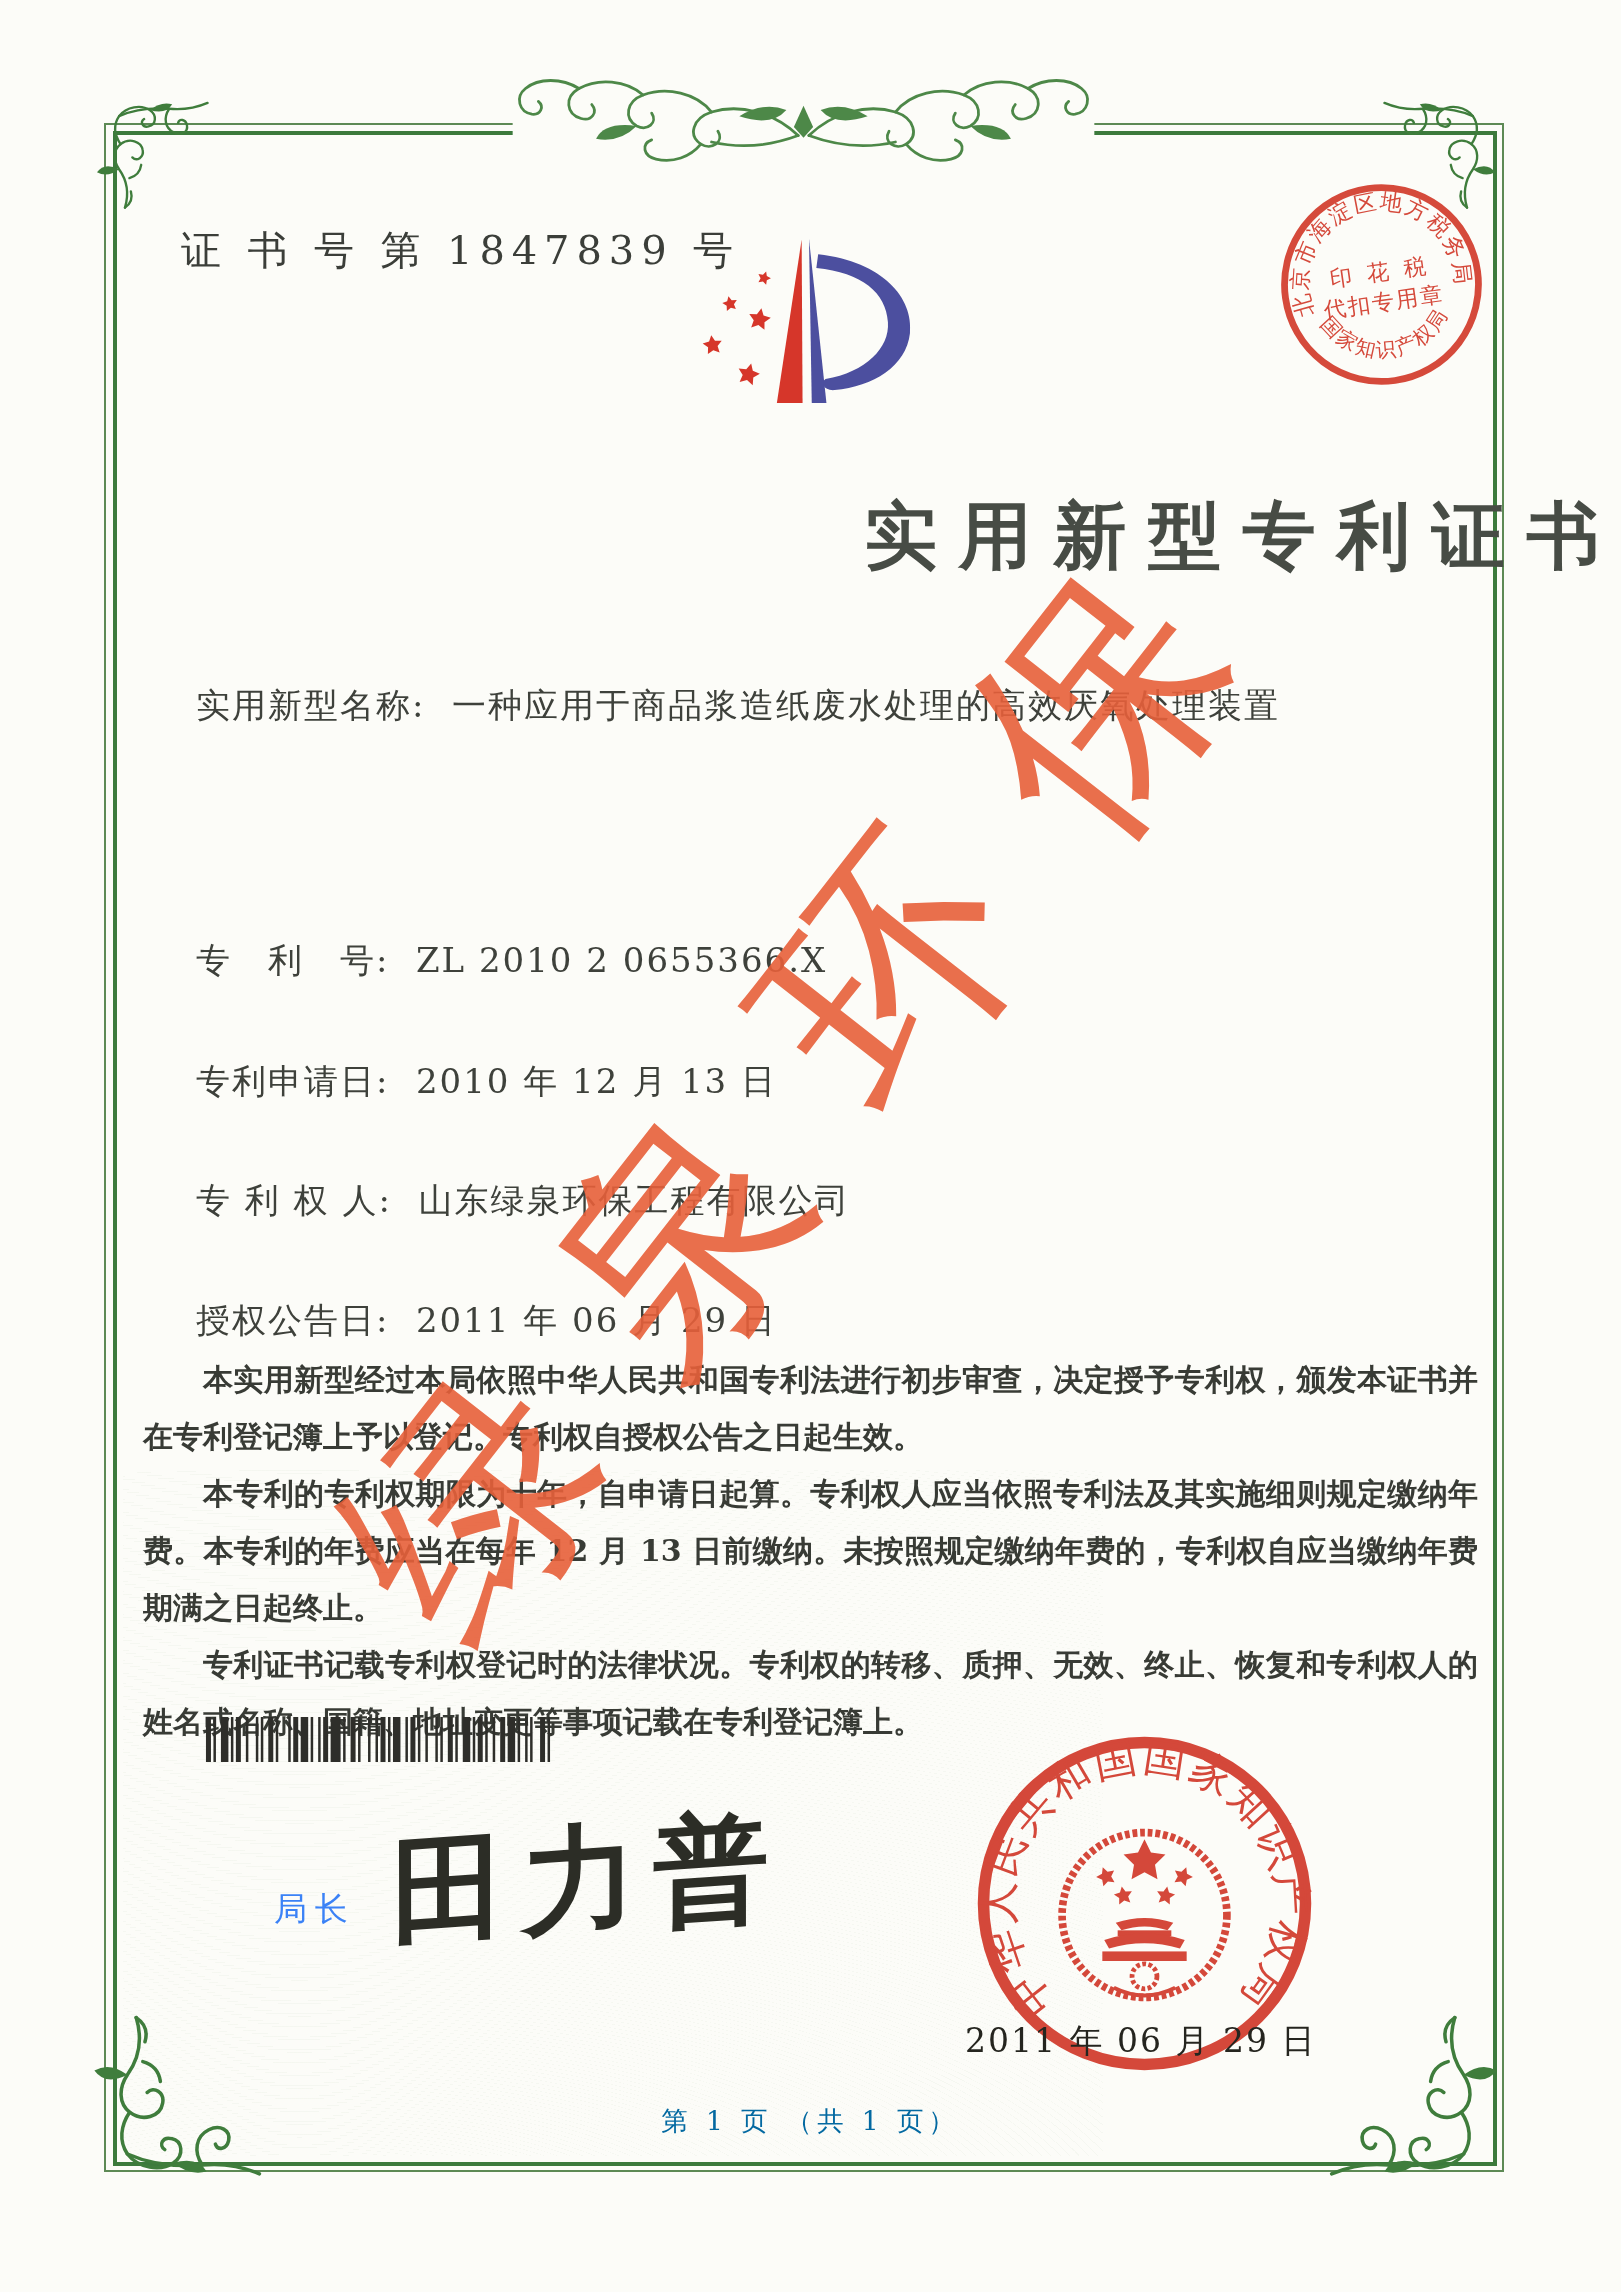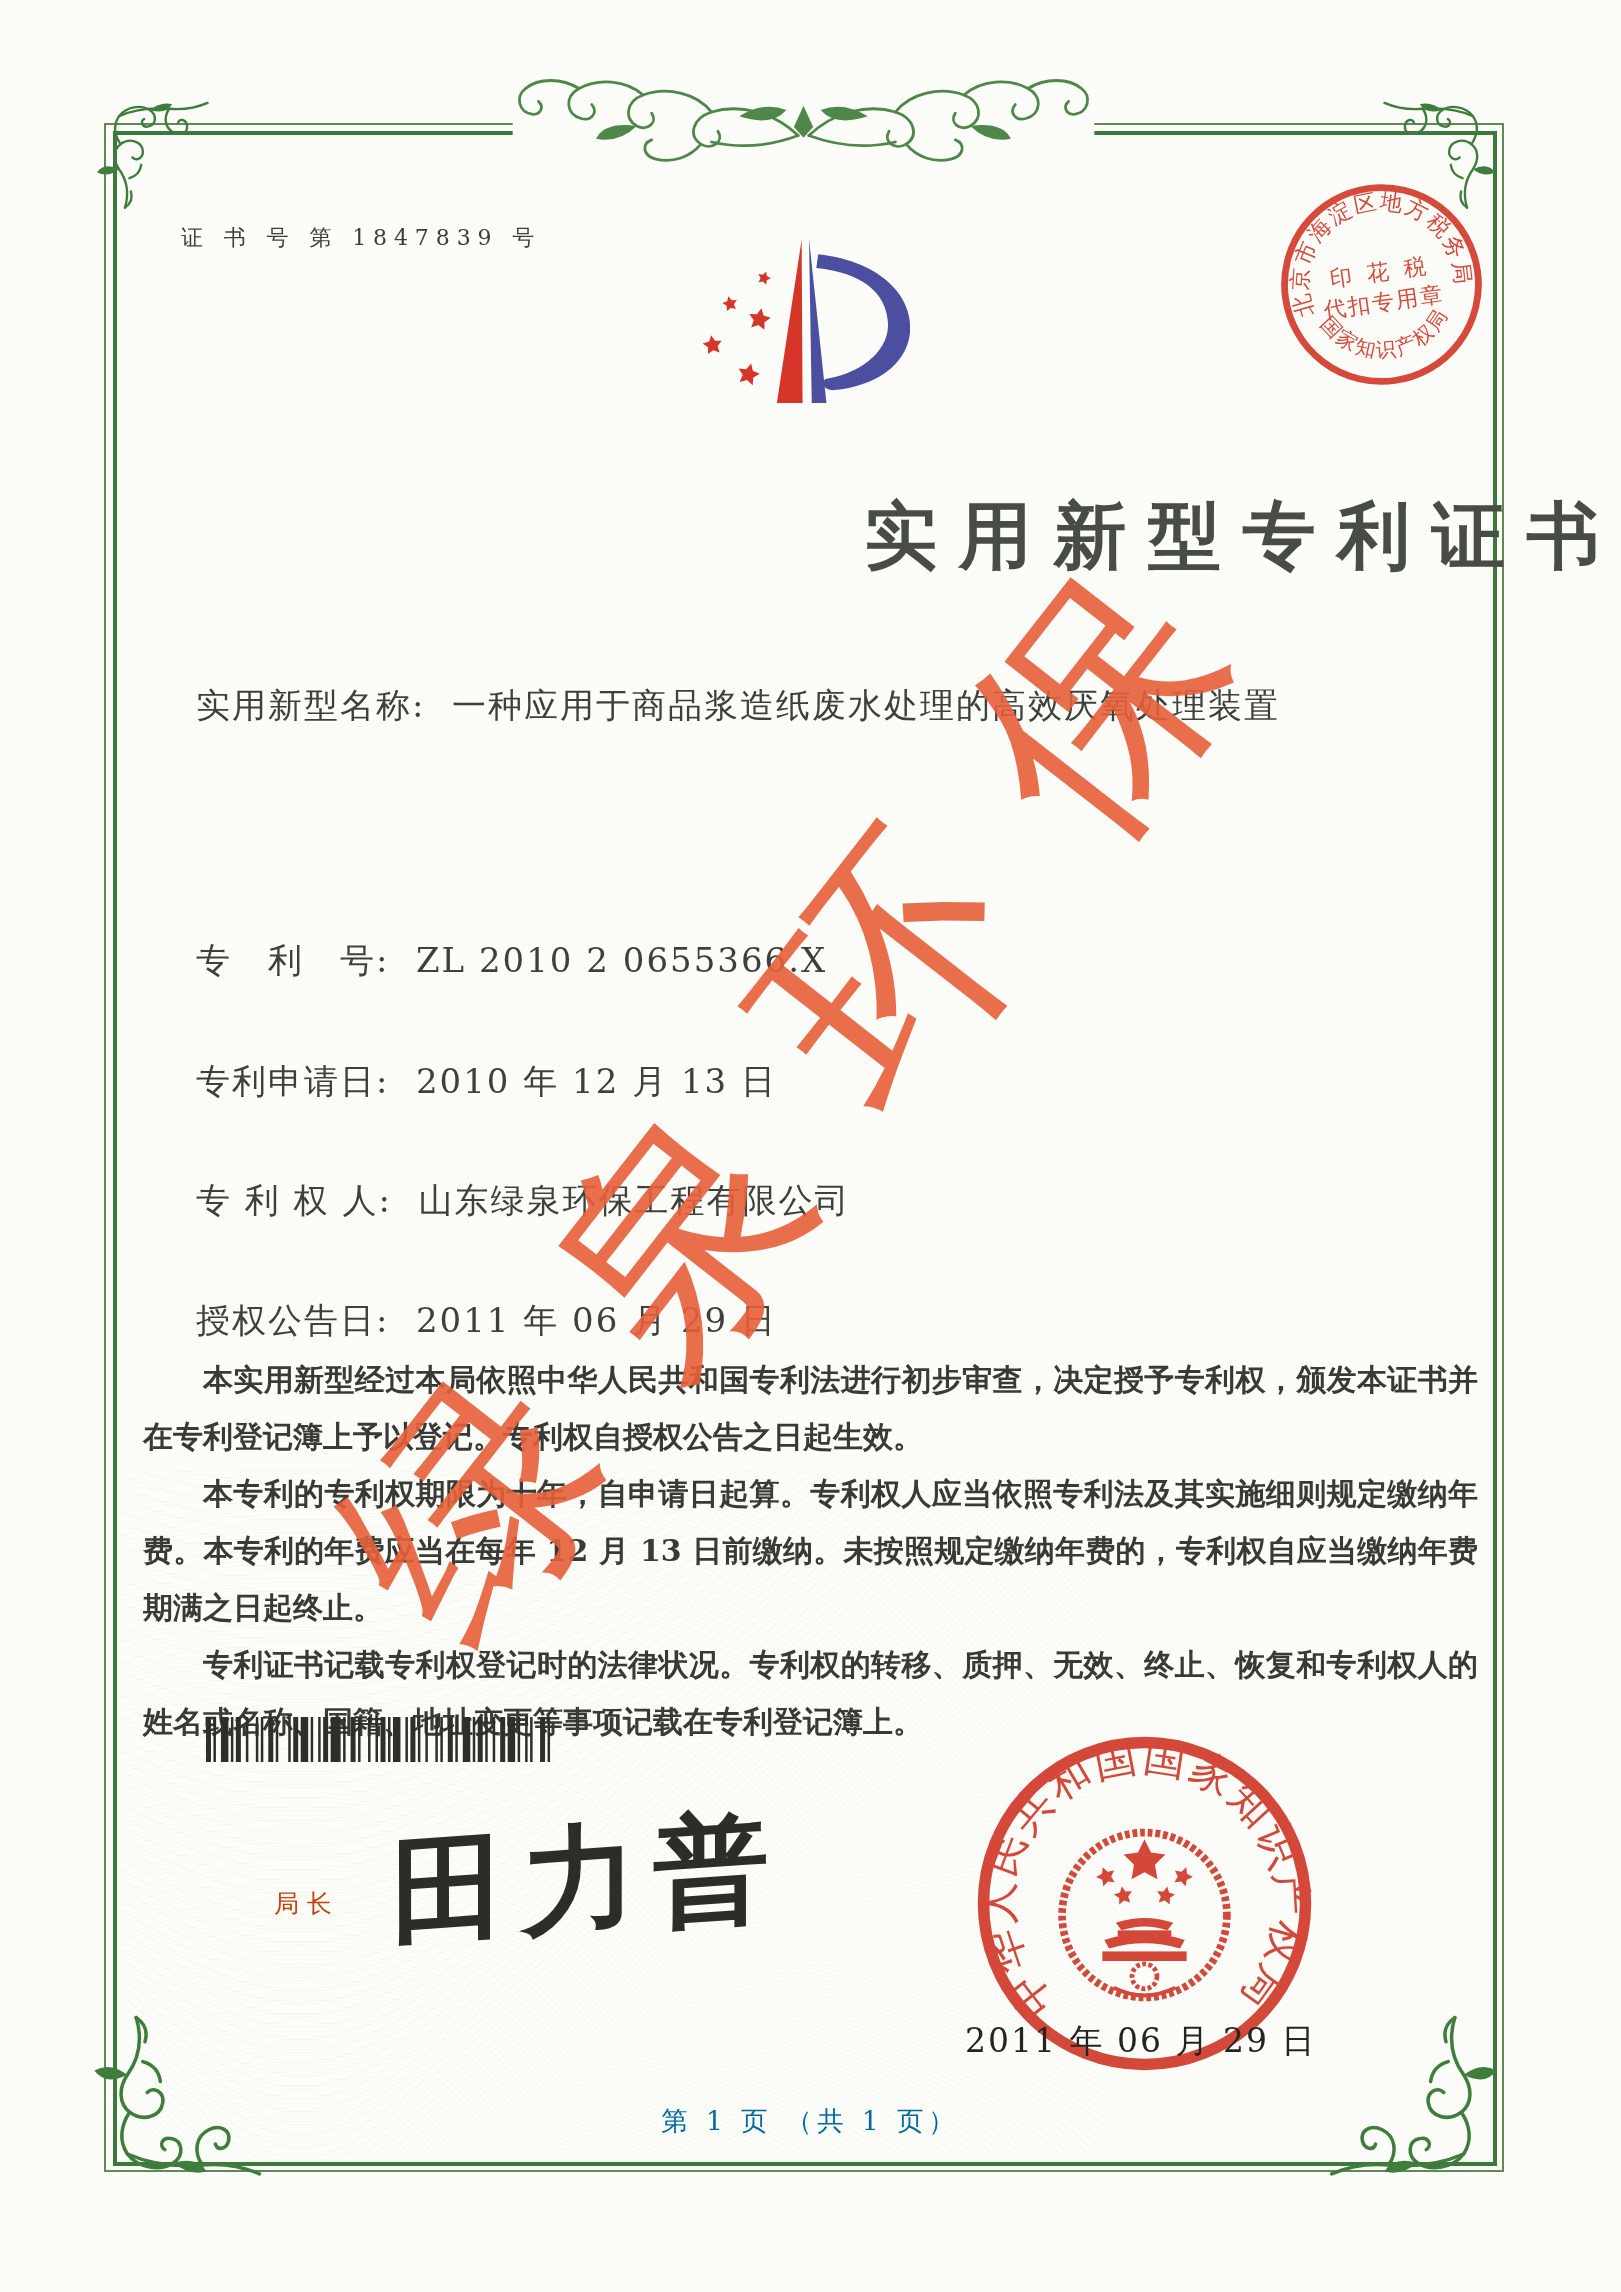--- a/index.html
+++ b/index.html
@@ -13,37 +13,37 @@
   .frame-outer{position:absolute; left:104px; top:123px; width:1396px; height:2045px;
     border:2px solid #5d8a55;}
   .frame-inner{position:absolute; left:113px; top:131px; width:1376px; height:2027px;
     border:4.9px solid #3c7a3c;}
   
   .texture{position:absolute; left:123px; top:1470px; width:980px; height:686px;
     background:repeating-radial-gradient(ellipse 686px 255px at 18% 115%,
       rgba(130,165,120,.10) 0 1px, rgba(0,0,0,0) 1px 8.8px);
     opacity:.55; pointer-events:none;}
   
-  .cert-no{position:absolute; left:181px; top:223px; font-size:22px;
+  .cert-no{position:absolute; left:181px; top:223px; font-size:40px;
     letter-spacing:6.9px; color:#3b3e39;}
   .logo{position:absolute; left:686px; top:226px; width:257px; height:208px;}
   .tax-stamp{position:absolute; left:1270px; top:173px; width:223px; height:223px; opacity:.92;}
   .title{position:absolute; left:0; top:488px; width:1621px; text-align:right;
     font-size:73px; font-weight:600; letter-spacing:21.6px; text-indent:21.6px; color:#474c45;}
   
   .field{position:absolute; left:196px; font-size:34px; white-space:nowrap;
     color:#3e413b; color:#3e413b; letter-spacing:2px;}
   .field .lab{margin-right:13.7px;}
   
   .body-text{position:absolute; left:143px; top:1351px; width:1335px;
     font-size:30px; line-height:57px; text-align:justify; color:#383b35;font-weight:bold;}
   .body-text p{margin:0; text-indent:2em;}
   
   .barcode{position:absolute; left:204px; top:1717px; width:353px; height:45px;}
-  .dir-label{position:absolute; left:274px; top:1887px; font-size:25px; letter-spacing:7.8px; color:#c2410c;}
+  .dir-label{position:absolute; left:274px; top:1887px; font-size:33px; letter-spacing:7.8px; color:#3b82f6;}
   .dir-sign{position:absolute; left:390px; top:1802px; font-size:116px; color:#2c2d26;
     letter-spacing:15.7px; transform:rotate(-4deg) skewX(-4deg); font-weight:700; white-space:nowrap;}
   .seal{position:absolute; left:972px; top:1731px; width:345px; height:345px; opacity:.93;}
   .seal-date{position:absolute; left:965px; top:2019px; font-size:33px; letter-spacing:2px;
     color:#25251f; z-index:5; white-space:nowrap;}
   .footer{position:absolute; left:0; top:2103px; width:1621px; text-align:center;
     font-size:26.5px; letter-spacing:4.9px; color:#0369a1;}
   
   .watermark{position:absolute; left:814px; top:1068px; z-index:6;
     transform:translate(-50%,-50%) rotate(-52deg);

